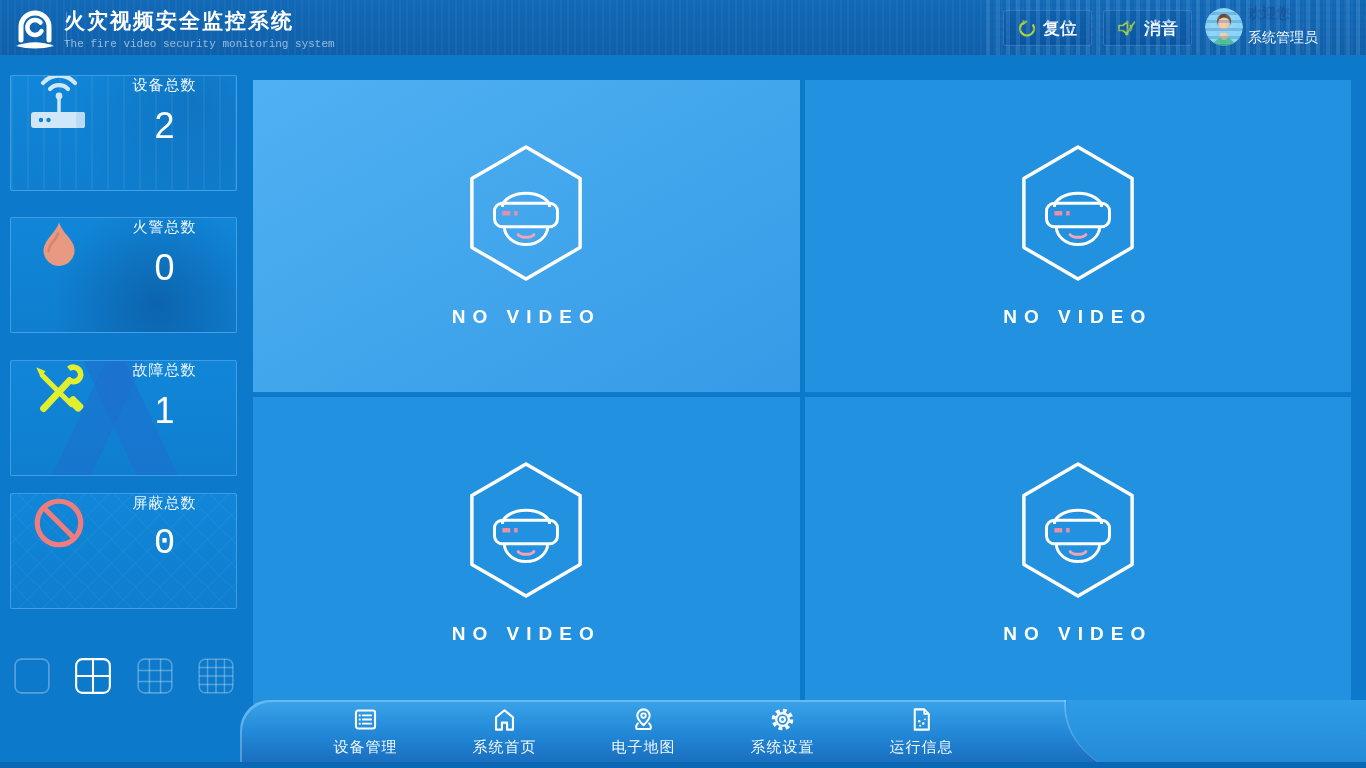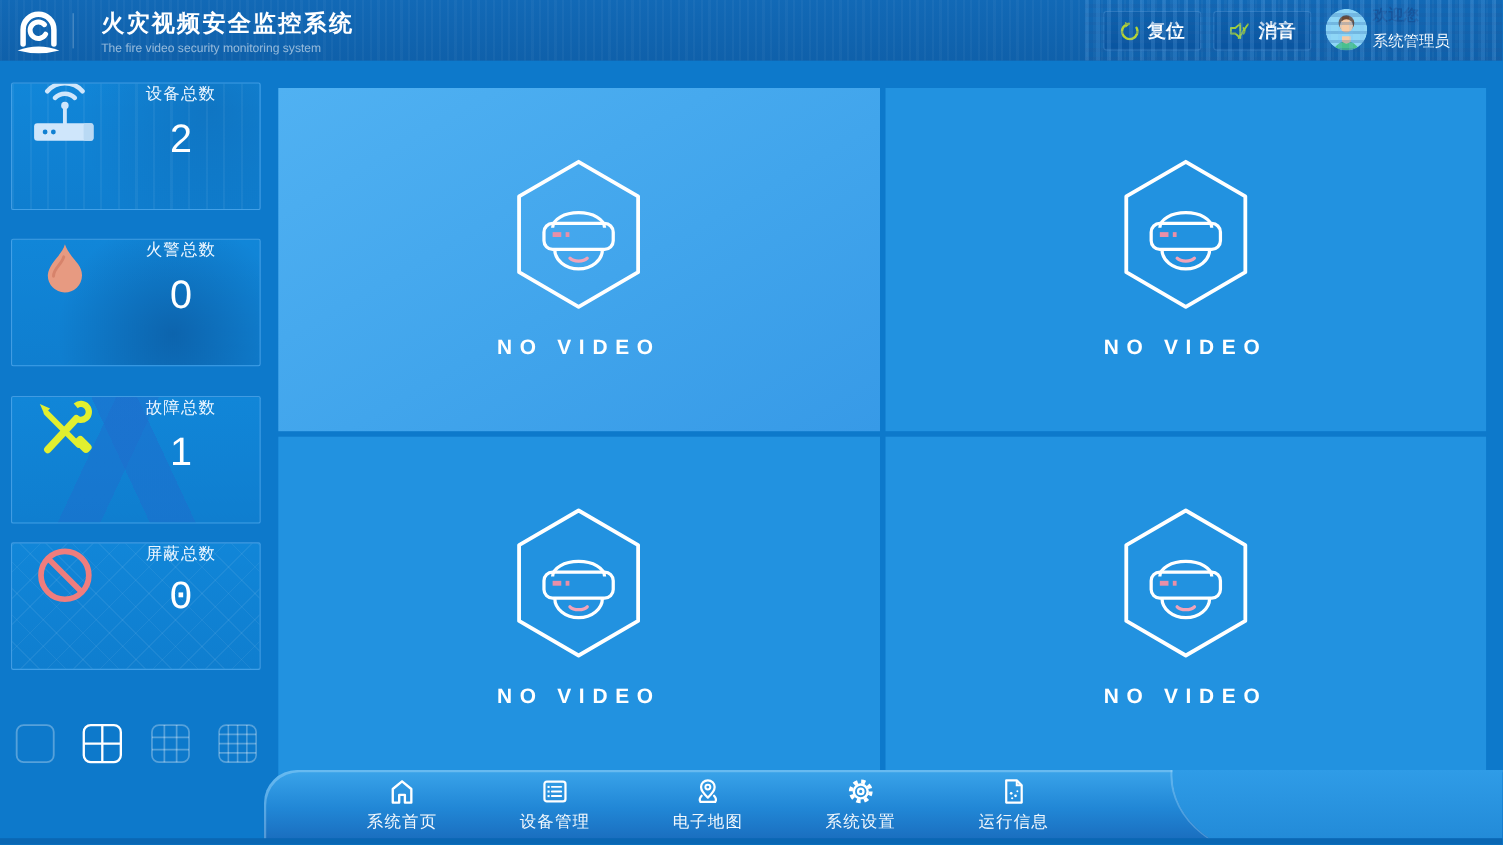--- a/index.html
+++ b/index.html
@@ -20,21 +20,21 @@
   }
   .header::after {
     content:""; position:absolute; right:0; top:0; width:380px; height:55px;
     background:
       repeating-linear-gradient(90deg, rgba(120,190,250,.18) 0 4px, transparent 4px 10px),
       repeating-linear-gradient(0deg, rgba(30,90,160,.25) 0 3px, transparent 3px 8px);
     pointer-events:none;
   }
   .logo-wrap { position:absolute; left:12px; top:6px; width:46px; height:44px; }
   .header-divider { position:absolute; left:66px; top:12px; width:1px; height:32px; background:rgba(255,255,255,.3); }
-  .title-block { position:absolute; left:92px; top:7px; }
+  .title-block { position:absolute; left:64px; top:7px;font-family:Liberation Mono, monospace; }
   .title-cn { font-size:21px; font-weight:bold; color:#ffffff; letter-spacing:2px; }
   .title-en { font-size:11px; color:rgba(255,255,255,.55); margin-top:3px; }
 
   .time-box {
     position:absolute; left:782px; top:10px; width:202px; height:36px;
     background:rgba(7,66,133,.55); border:1px solid rgba(130,195,255,.25); border-radius:3px;
     display:flex; align-items:center; gap:9px; padding:0 12px;
   }
   .time-text { color:#d6ecff; font-size:17px; letter-spacing:.5px; white-space:nowrap; }
 
@@ -334,42 +334,42 @@
     </svg>
     <div class="no-video-label">NO VIDEO</div>
   </div>
 </div>
 
 <div class="bottombar">
   <div class="nav-items">
 
     <div class="nav-item">
       <svg viewBox="0 0 24 24" width="27" height="27">
-        <path d="M4.5 21 V10 L12 3.8 L19.5 10 V21 H14.3 V14.8 H9.7 V21 Z" fill="none" stroke="#ffffff" stroke-width="1.9" stroke-linejoin="round"></path>
-      </svg>
-      <div class="nav-label">系统首页</div>
-    </div>
-
-    <div class="nav-item">
-      <svg viewBox="0 0 24 24" width="27" height="27">
         <rect x="3.5" y="4" width="17" height="16" rx="2" fill="none" stroke="#ffffff" stroke-width="1.8"></rect>
         <g stroke="#ffffff" stroke-width="1.6" stroke-linecap="round">
           <line x1="9.5" y1="8.3" x2="17" y2="8.3"></line>
             <line x1="9.5" y1="12" x2="17" y2="12"></line>
             <line x1="9.5" y1="15.7" x2="17" y2="15.7"></line>
         </g>
         <g fill="#ffffff">
           <rect x="6" y="7.5" width="1.7" height="1.7"></rect>
             <rect x="6" y="11.2" width="1.7" height="1.7"></rect>
             <rect x="6" y="14.9" width="1.7" height="1.7"></rect>
         </g>
       </svg>
       <div class="nav-label">设备管理</div>
     </div>
 
+    <div class="nav-item">
+      <svg viewBox="0 0 24 24" width="27" height="27">
+        <path d="M4.5 21 V10 L12 3.8 L19.5 10 V21 H14.3 V14.8 H9.7 V21 Z" fill="none" stroke="#ffffff" stroke-width="1.9" stroke-linejoin="round"></path>
+      </svg>
+      <div class="nav-label">系统首页</div>
+    </div>
+
 
     <div class="nav-item">
       <svg viewBox="0 0 24 24" width="27" height="27">
         <path d="M12 3 a5.5 5.5 0 0 1 5.5 5.5 c0 3.6 -5.5 8.5 -5.5 8.5 s-5.5 -4.9 -5.5 -8.5 A5.5 5.5 0 0 1 12 3 Z" fill="none" stroke="#ffffff" stroke-width="1.8" stroke-linejoin="round"></path>
         <circle cx="12" cy="8.5" r="2" fill="none" stroke="#ffffff" stroke-width="1.6"></circle>
         <path d="M7 15.5 Q4.5 18.3 6 20.5 H18 Q19.5 18.3 17 15.5" fill="none" stroke="#ffffff" stroke-width="1.8" stroke-linecap="round"></path>
       </svg>
       <div class="nav-label">电子地图</div>
     </div>
 

